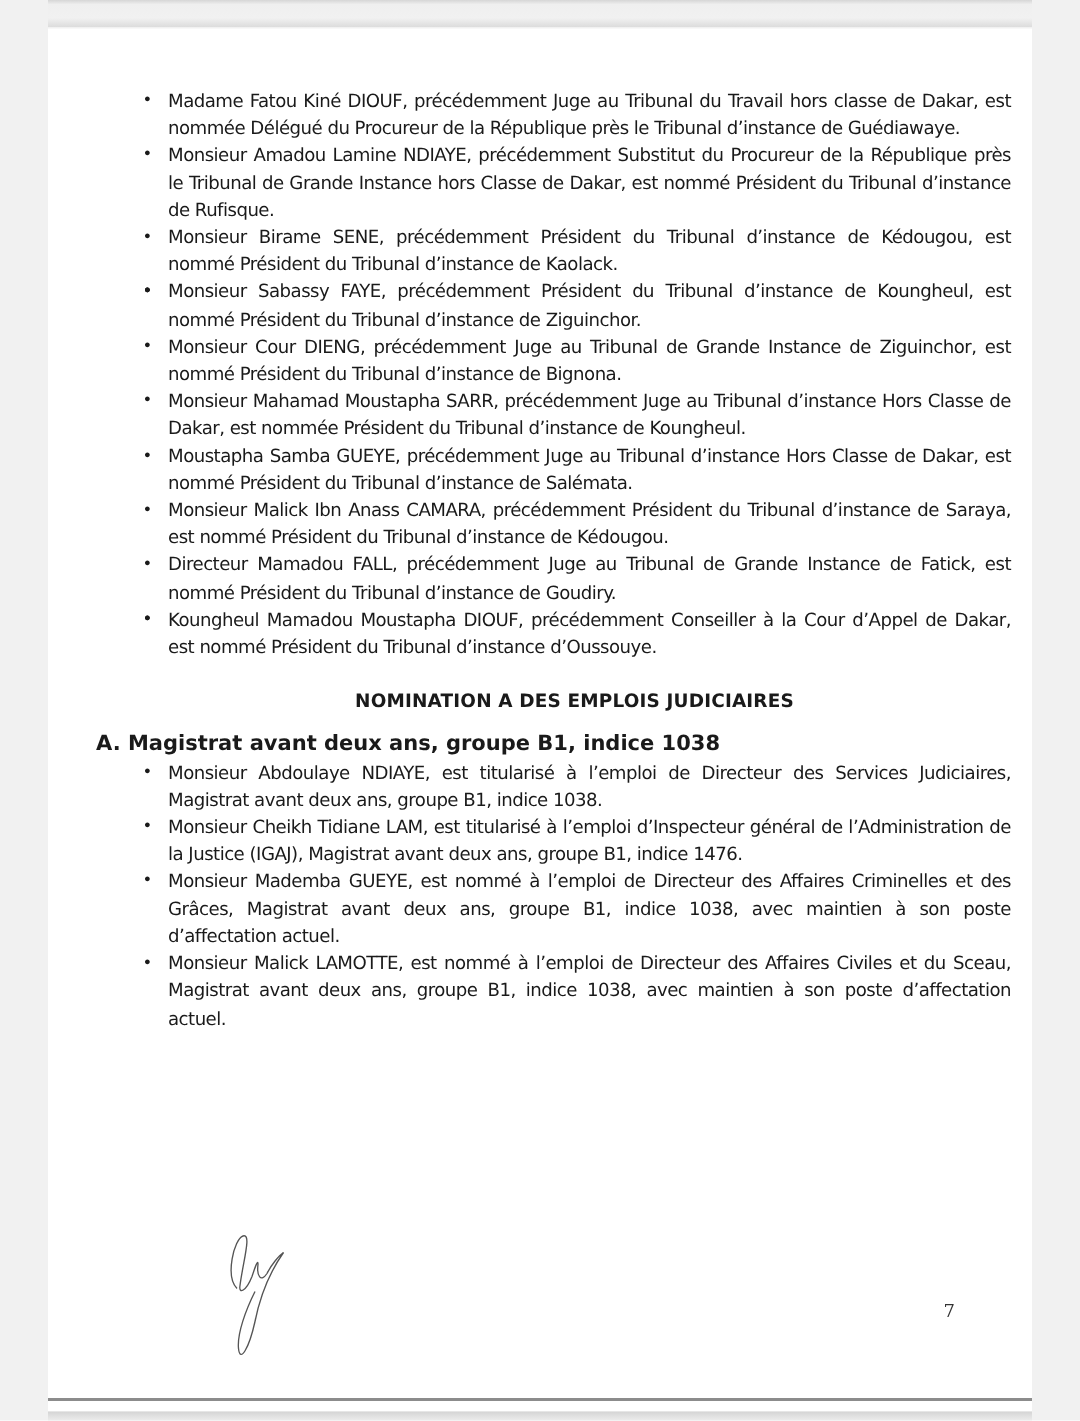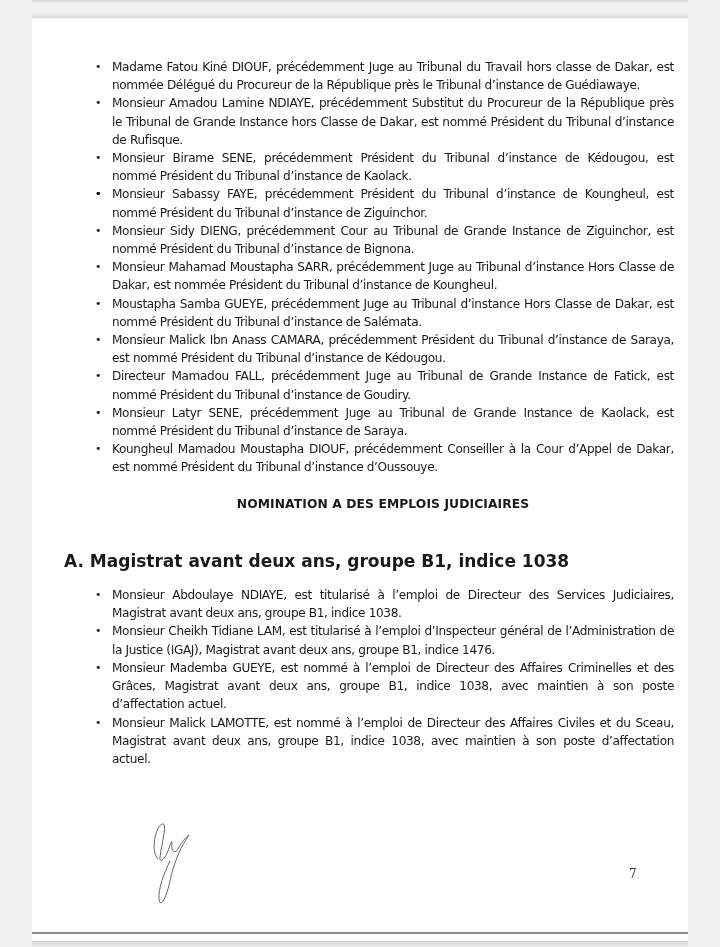--- a/index.html
+++ b/index.html
@@ -27,25 +27,25 @@
     ul.bullets li {
       position: relative; padding-left: 20px; margin: 0;
       text-align: justify;
     }
     ul.bullets li .bullet {
       position: absolute; left: 0; top: 0; width: 12px; text-align: center;
       font-size: 11px;
     }
     .section-heading {
       text-align: center; font-weight: bold; font-size: 12.3px;
-      margin-top: 18px; margin-bottom: 39px; letter-spacing: 0.1px;
+      margin-top: 18px; margin-bottom: 11px; letter-spacing: 0.1px;
     }
     .sub-heading {
-      font-weight: bold; font-size: 17px; margin-left: -28px;
-      margin-bottom: 16px; letter-spacing: 0px;
+      font-weight: bold; font-size: 14px; margin-left: -28px;
+      margin-bottom: 0px; letter-spacing: 0px;
     }
     .signature {
       position: absolute; left: 148px; top: 821px; width: 50px; height: 92px;
     }
     .page-number {
       position: absolute; left: 629px; top: 867px;
       font-family: "DejaVu Serif", serif; font-size: 12px; color: #333;
     }
     .bottom-rule {
       position: absolute; left: 32px; top: 932px; width: 656px; height: 2px;
@@ -63,26 +63,26 @@
 
 <div class="page">
   <div class="content">
     <ul class="bullets">
       <li><span class="bullet">•</span><span>Madame Fatou Kiné DIOUF, précédemment Juge au Tribunal du Travail hors classe de Dakar, est nommée Délégué du Procureur de la République près le Tribunal d’instance de Guédiawaye.</span></li>
       <li><span class="bullet">•</span><span>Monsieur Amadou Lamine NDIAYE, précédemment Substitut du Procureur de la République près le Tribunal de Grande Instance hors Classe de Dakar, est nommé Président du Tribunal d’instance de Rufisque.</span></li>
       <li><span class="bullet">•</span><span>Monsieur Birame SENE, précédemment Président du Tribunal d’instance de Kédougou, est nommé Président du Tribunal d’instance de Kaolack.</span></li>
       <li><span class="bullet">•</span></li>
       <li><span class="bullet">•</span></li>
       <li><span class="bullet">•</span><span>Monsieur Sabassy FAYE, précédemment Président du Tribunal d’instance de Koungheul, est nommé Président du Tribunal d’instance de Ziguinchor.</span></li>
-      <li><span class="bullet">•</span><span>Monsieur Sidy DIENG, précédemment Cour au Tribunal de Grande Instance de Ziguinchor, est nommé Président du Tribunal d’instance de Bignona.</span></li>
+      <li><span class="bullet">•</span><span>Monsieur Cour DIENG, précédemment Juge au Tribunal de Grande Instance de Ziguinchor, est nommé Président du Tribunal d’instance de Bignona.</span></li>
       <li><span class="bullet">•</span><span>Monsieur Mahamad Moustapha SARR, précédemment Juge au Tribunal d’instance Hors Classe de Dakar, est nommée Président du Tribunal d’instance de Koungheul.</span></li>
       <li><span class="bullet">•</span><span>Moustapha Samba GUEYE, précédemment Juge au Tribunal d’instance Hors Classe de Dakar, est nommé Président du Tribunal d’instance de Salémata.</span></li>
       <li><span class="bullet">•</span><span>Monsieur Malick Ibn Anass CAMARA, précédemment Président du Tribunal d’instance de Saraya, est nommé Président du Tribunal d’instance de Kédougou.</span></li>
       <li><span class="bullet">•</span><span>Directeur Mamadou FALL, précédemment Juge au Tribunal de Grande Instance de Fatick, est nommé Président du Tribunal d’instance de Goudiry.</span></li>
-      <li><span class="bullet">•</span><span>Monsieur Latyr SENE, précédemment Juge au Tribunal de Grande Instance de Kaolack, est nommé Président du Tribunal d’instance de Saraya.</span></li>
+      <li><span class="bullet">•</span></li>
       <li><span class="bullet">•</span><span>Koungheul Mamadou Moustapha DIOUF, précédemment Conseiller à la Cour d’Appel de Dakar, est nommé Président du Tribunal d’instance d’Oussouye.</span></li>
     </ul>
 
     <div class="section-heading">NOMINATION A DES EMPLOIS JUDICIAIRES</div>
 
     <div class="sub-heading">A. Magistrat avant deux ans, groupe B1, indice 1038</div>
     <ul class="bullets">
       <li><span class="bullet">•</span><span>Monsieur Abdoulaye NDIAYE, est titularisé à l’emploi de Directeur des Services Judiciaires, Magistrat avant deux ans, groupe B1, indice 1038.</span></li>
       <li><span class="bullet">•</span><span>Monsieur Cheikh Tidiane LAM, est titularisé à l’emploi d’Inspecteur général de l’Administration de la Justice (IGAJ), Magistrat avant deux ans, groupe B1, indice 1476.</span></li>
       <li><span class="bullet">•</span><span>Monsieur Mademba GUEYE, est nommé à l’emploi de Directeur des Affaires Criminelles et des Grâces, Magistrat avant deux ans, groupe B1, indice 1038, avec maintien à son poste d’affectation actuel.</span></li>

